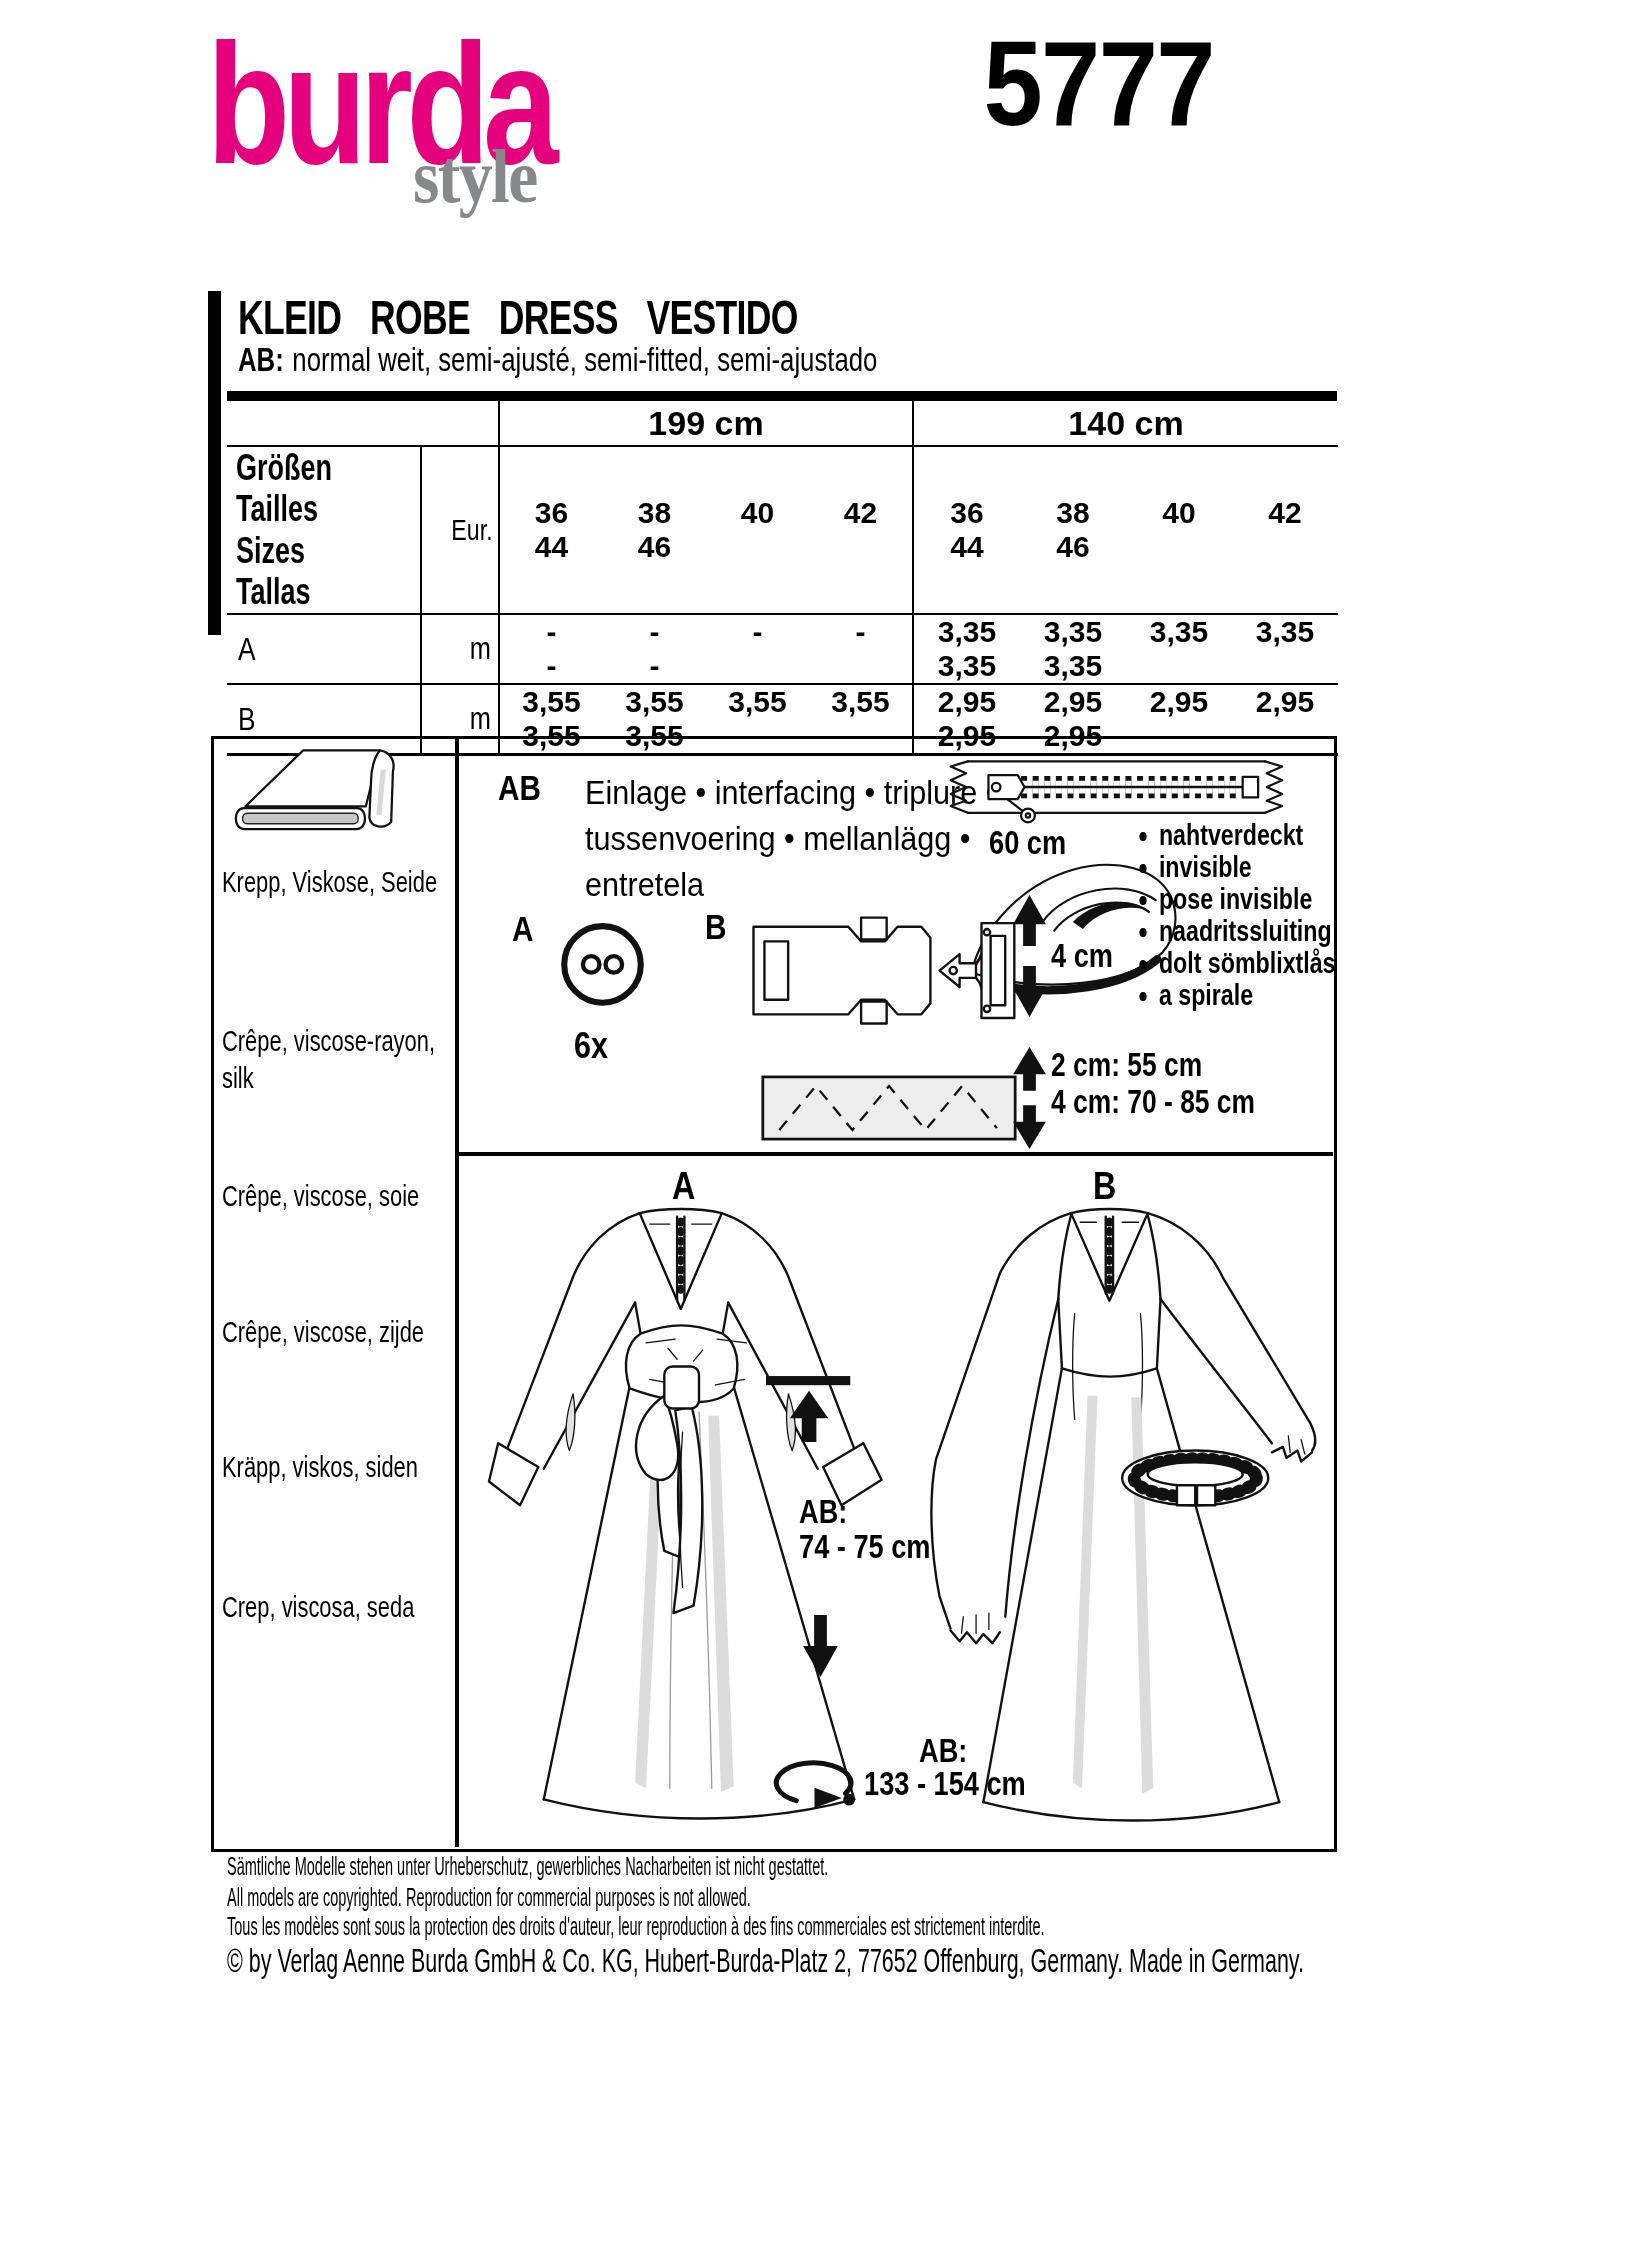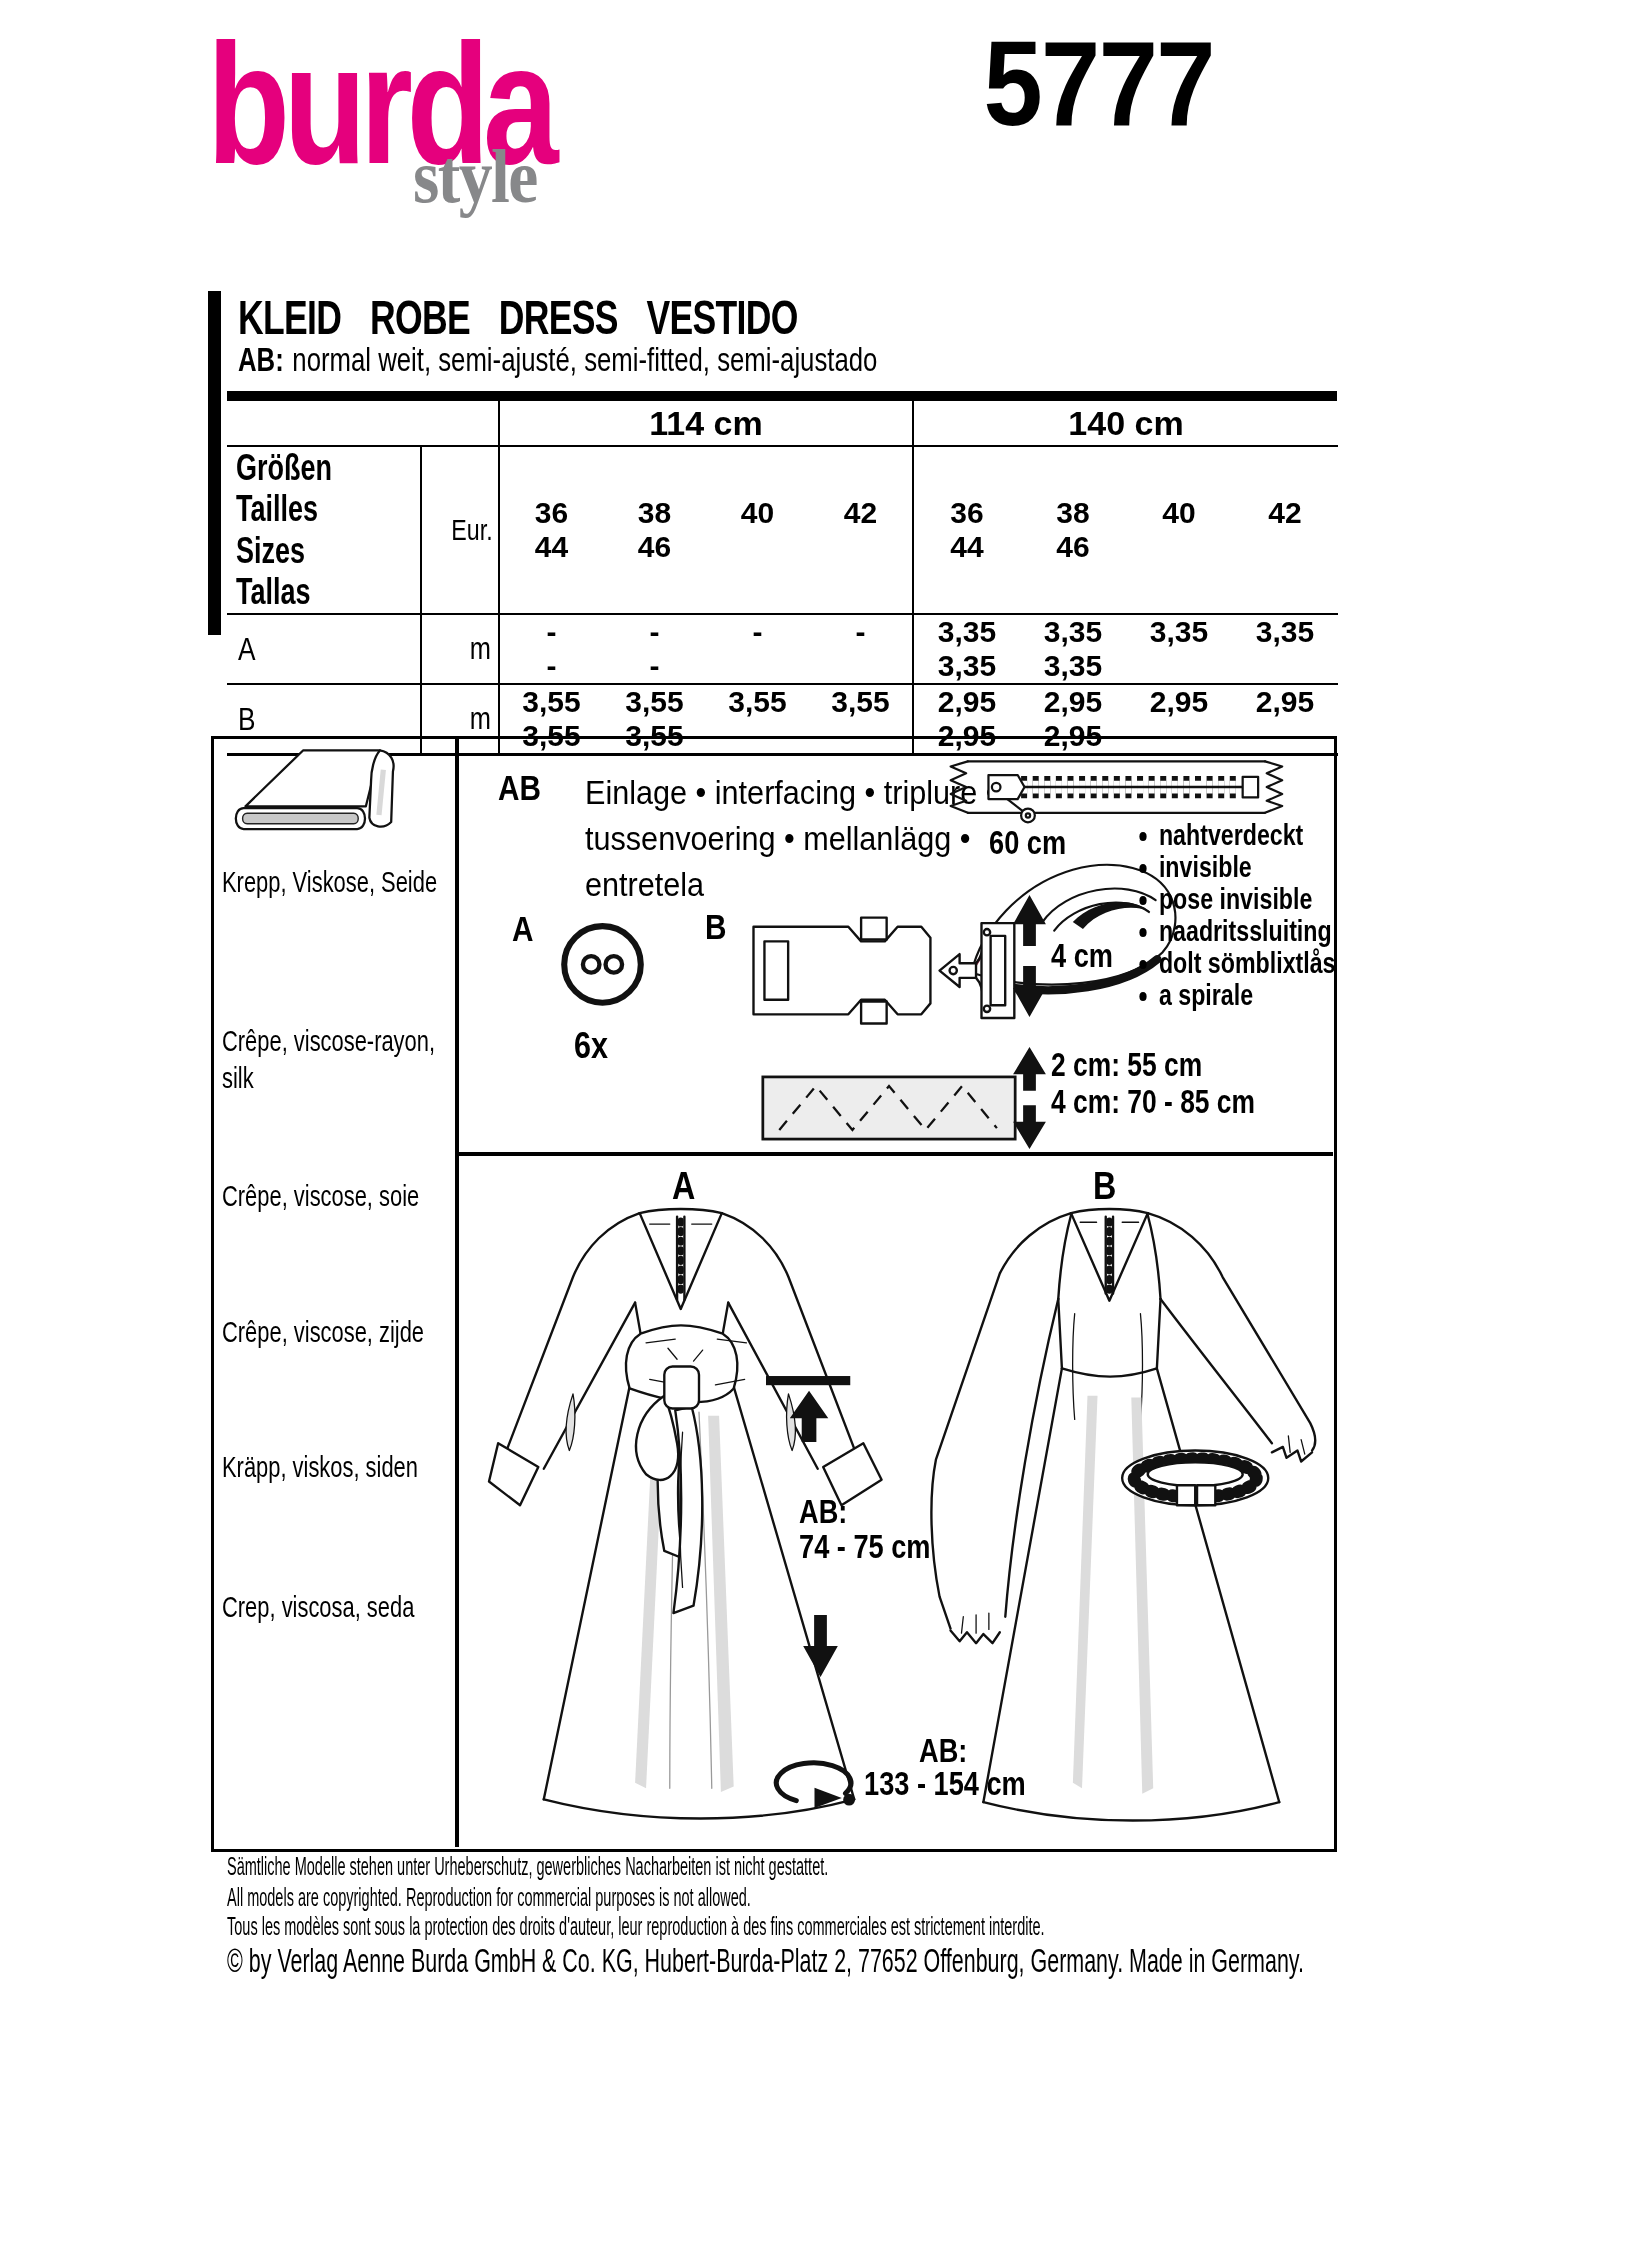--- a/index.html
+++ b/index.html
@@ -78,21 +78,21 @@
     <table>
       <colgroup>
           <col style="width:194px">
           <col style="width:78px">
           <col style="width:414px">
           <col style="width:425px">
         </colgroup>
       <tbody>
         <tr class="r1">
           <td colspan="2"></td>
-          <td class="cm">114 cm</td>
+          <td class="cm">199 cm</td>
           <td class="cm">140 cm</td>
         </tr>
         <tr class="r2">
           <td class="lab">
             <div class="in"><span>Größen Tailles</span><br>
             <span>Sizes Tallas</span></div>
           </td>
           <td class="eur"><span class="in">Eur.</span></td>
           <td>
             <div class="grid6">

